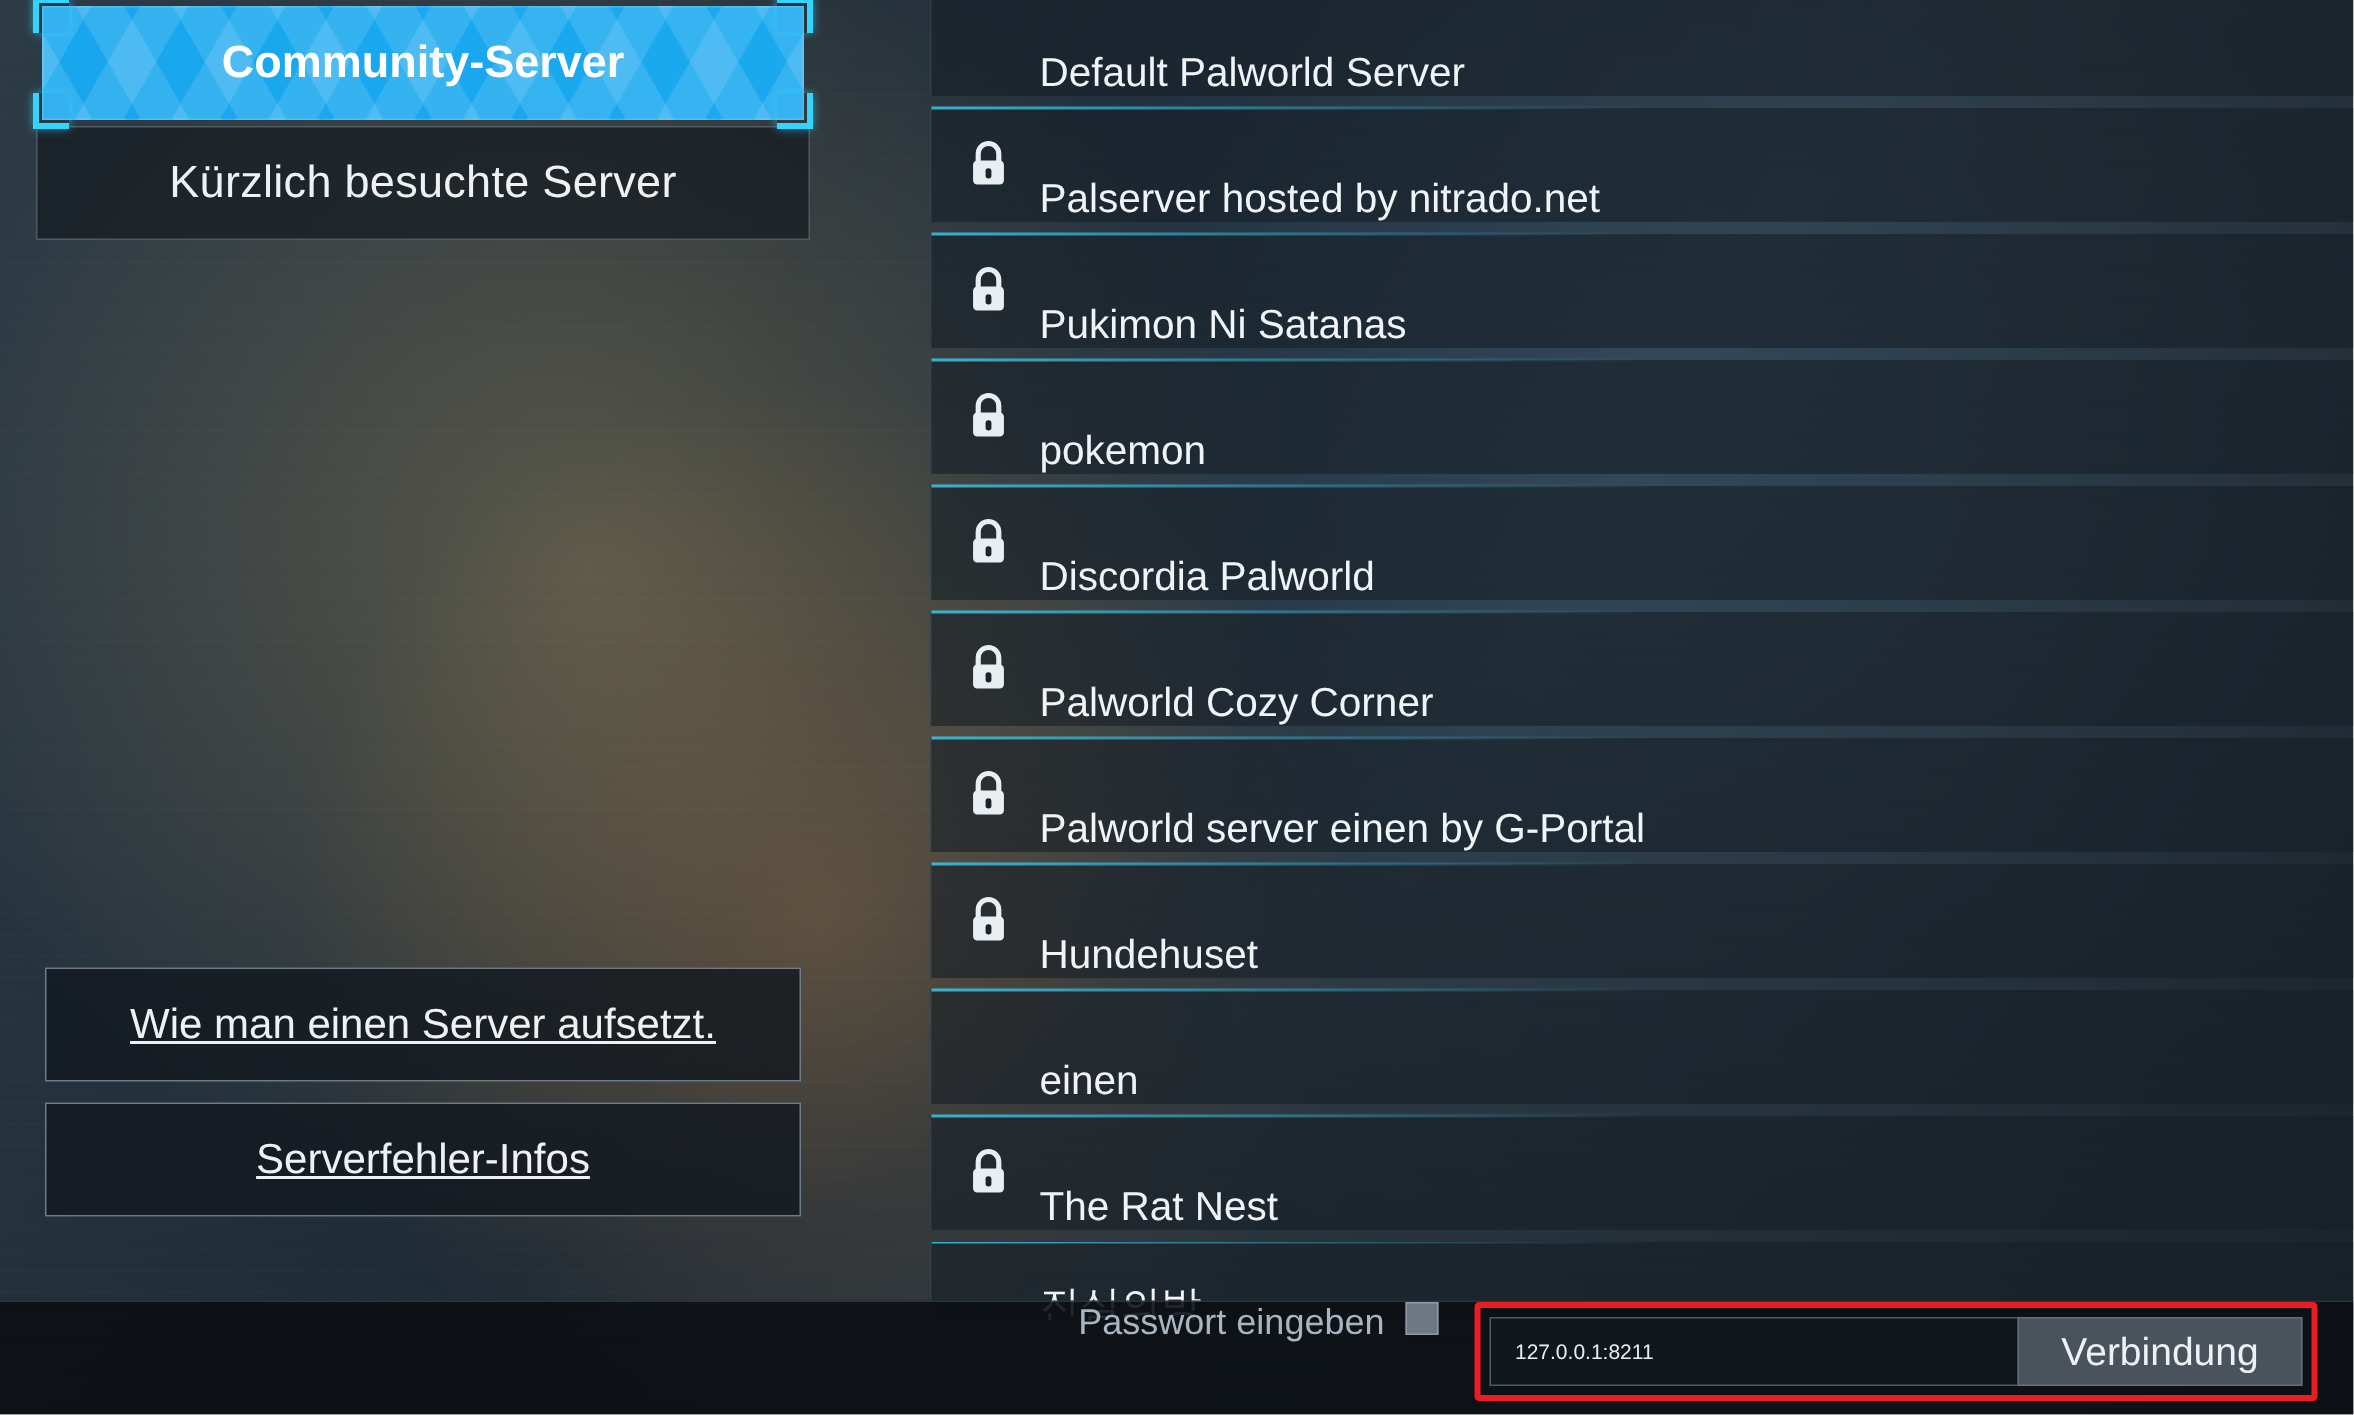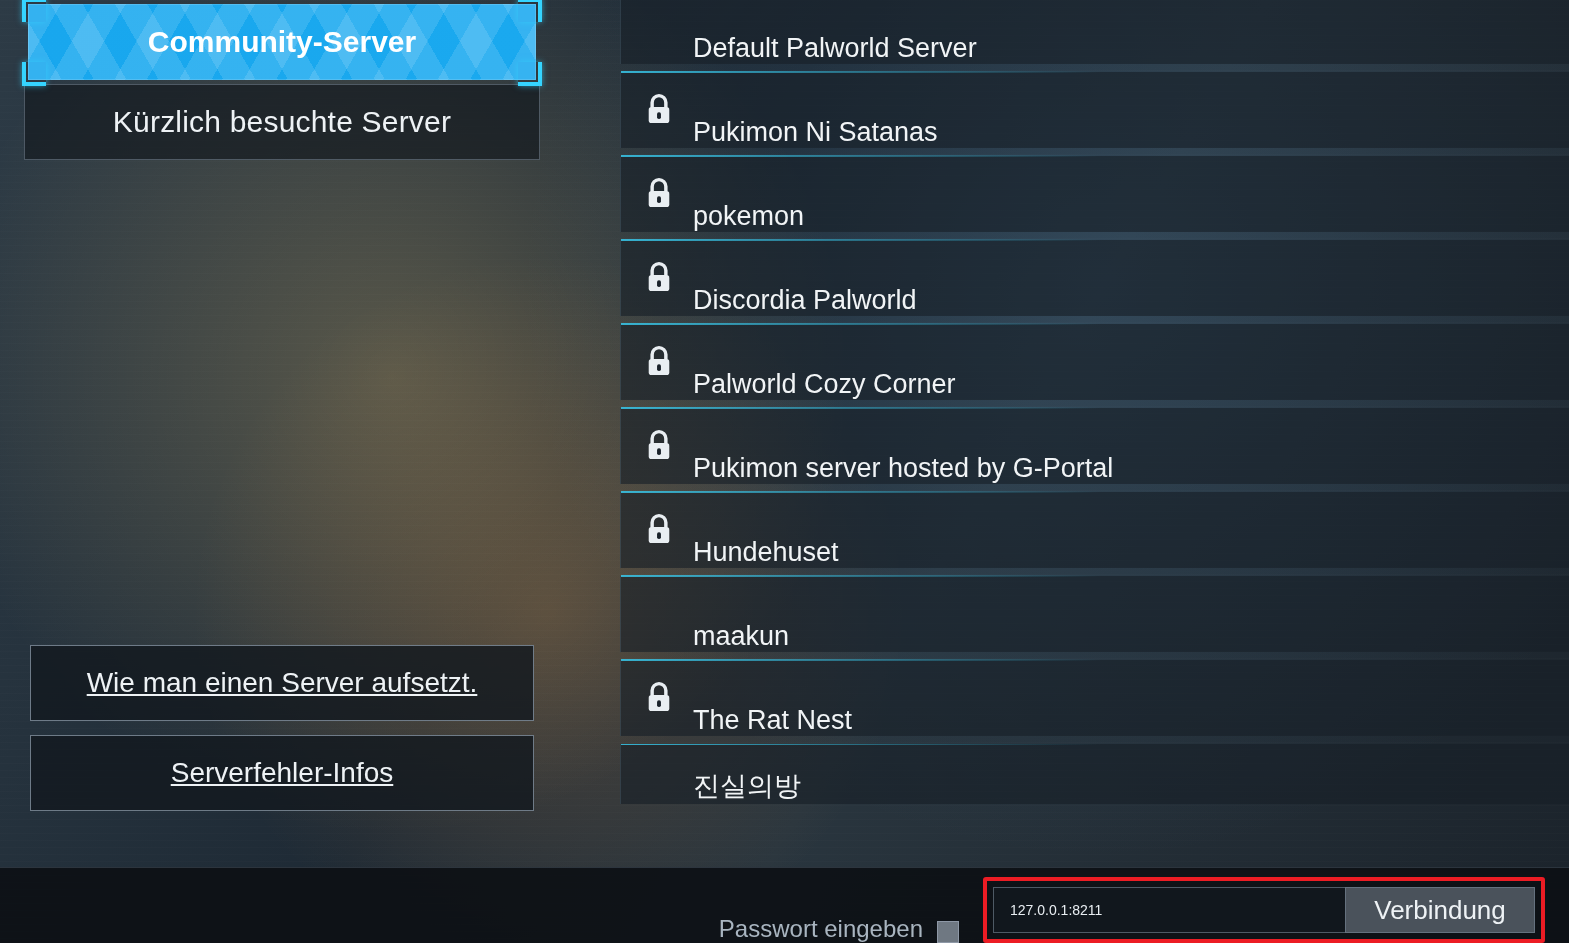--- a/index.html
+++ b/index.html
@@ -165,21 +165,21 @@
 
   
   .bottom-bar {
     position: absolute;
     left: 0; right: 0;
     bottom: 0;
     height: 76px;
     background: rgba(12, 16, 20, 0.9);
     border-top: 1px solid rgba(90,105,120,0.4);
     display: flex;
-    align-items: flex-end;
+    align-items: flex-start;
     justify-content: flex-end;
     padding-right: 24px;
     box-sizing: border-box;
     font-size: 23px;
   }
   .pw-label {
     color: #a9b5c0;
     margin-right: 14px;
     font-size: 24px;
   }
@@ -261,20 +261,30 @@
         <span>Default Palworld Server</span>
       </div>
       <div class="server-row">
         <span class="lock">
           <svg viewBox="0 0 24 28" xmlns="http://www.w3.org/2000/svg">
             <path d="M6 12 V8 a6 6 0 0 1 12 0 V12" fill="none" stroke="#e9eef2" stroke-width="3" stroke-linecap="round"></path>
             <rect x="3" y="12" width="18" height="14" rx="2.5" fill="#e9eef2"></rect>
             <rect x="10.3" y="16.5" width="3.4" height="6" rx="1.6" fill="#1b232b"></rect>
           </svg>
         </span>
+        <span>Palserver hosted by nitrado.net</span>
+      </div>
+      <div class="server-row">
+        <span class="lock">
+          <svg viewBox="0 0 24 28" xmlns="http://www.w3.org/2000/svg">
+            <path d="M6 12 V8 a6 6 0 0 1 12 0 V12" fill="none" stroke="#e9eef2" stroke-width="3" stroke-linecap="round"></path>
+            <rect x="3" y="12" width="18" height="14" rx="2.5" fill="#e9eef2"></rect>
+            <rect x="10.3" y="16.5" width="3.4" height="6" rx="1.6" fill="#1b232b"></rect>
+          </svg>
+        </span>
         <span>Pukimon Ni Satanas</span>
       </div>
       <div class="server-row">
         <span class="lock">
           <svg viewBox="0 0 24 28" xmlns="http://www.w3.org/2000/svg">
             <path d="M6 12 V8 a6 6 0 0 1 12 0 V12" fill="none" stroke="#e9eef2" stroke-width="3" stroke-linecap="round"></path>
             <rect x="3" y="12" width="18" height="14" rx="2.5" fill="#e9eef2"></rect>
             <rect x="10.3" y="16.5" width="3.4" height="6" rx="1.6" fill="#1b232b"></rect>
           </svg>
         </span>
@@ -301,34 +311,34 @@
         <span>Palworld Cozy Corner</span>
       </div>
       <div class="server-row">
         <span class="lock">
           <svg viewBox="0 0 24 28" xmlns="http://www.w3.org/2000/svg">
             <path d="M6 12 V8 a6 6 0 0 1 12 0 V12" fill="none" stroke="#e9eef2" stroke-width="3" stroke-linecap="round"></path>
             <rect x="3" y="12" width="18" height="14" rx="2.5" fill="#e9eef2"></rect>
             <rect x="10.3" y="16.5" width="3.4" height="6" rx="1.6" fill="#1b232b"></rect>
           </svg>
         </span>
-        <span>Pukimon server hosted by G-Portal</span>
+        <span>Palworld server einen by G-Portal</span>
       </div>
       <div class="server-row">
         <span class="lock">
           <svg viewBox="0 0 24 28" xmlns="http://www.w3.org/2000/svg">
             <path d="M6 12 V8 a6 6 0 0 1 12 0 V12" fill="none" stroke="#e9eef2" stroke-width="3" stroke-linecap="round"></path>
             <rect x="3" y="12" width="18" height="14" rx="2.5" fill="#e9eef2"></rect>
             <rect x="10.3" y="16.5" width="3.4" height="6" rx="1.6" fill="#1b232b"></rect>
           </svg>
         </span>
         <span>Hundehuset</span>
       </div>
       <div class="server-row">
-        <span>maakun</span>
+        <span>einen</span>
       </div>
       <div class="server-row">
         <span class="lock">
           <svg viewBox="0 0 24 28" xmlns="http://www.w3.org/2000/svg">
             <path d="M6 12 V8 a6 6 0 0 1 12 0 V12" fill="none" stroke="#e9eef2" stroke-width="3" stroke-linecap="round"></path>
             <rect x="3" y="12" width="18" height="14" rx="2.5" fill="#e9eef2"></rect>
             <rect x="10.3" y="16.5" width="3.4" height="6" rx="1.6" fill="#1b232b"></rect>
           </svg>
         </span>
         <span>The Rat Nest</span>

